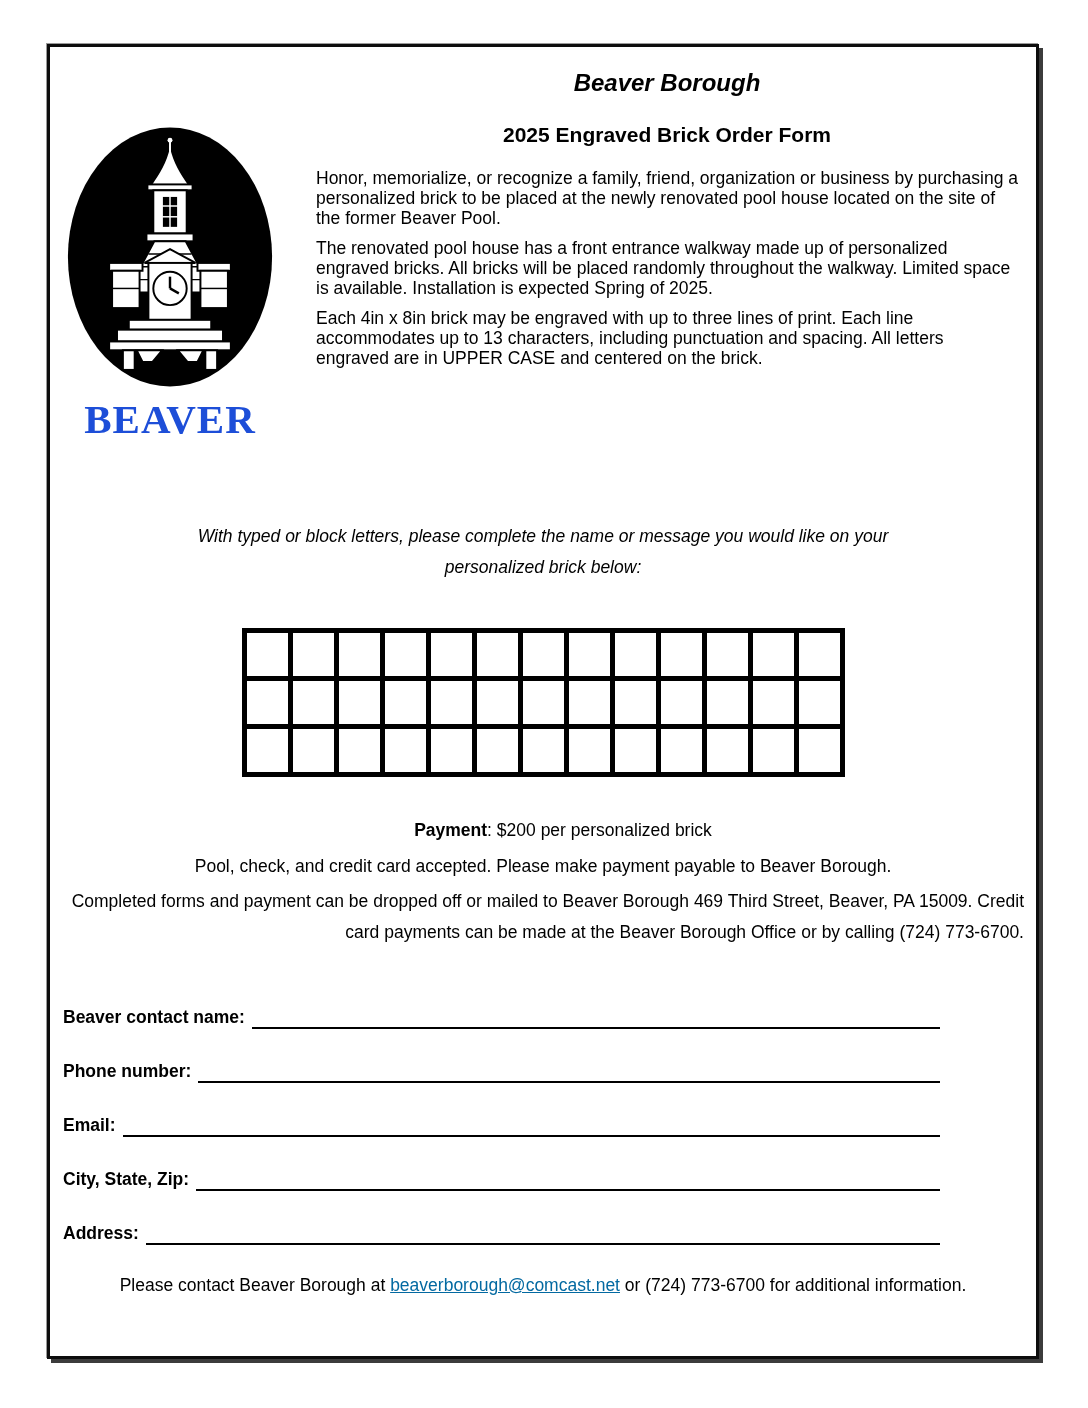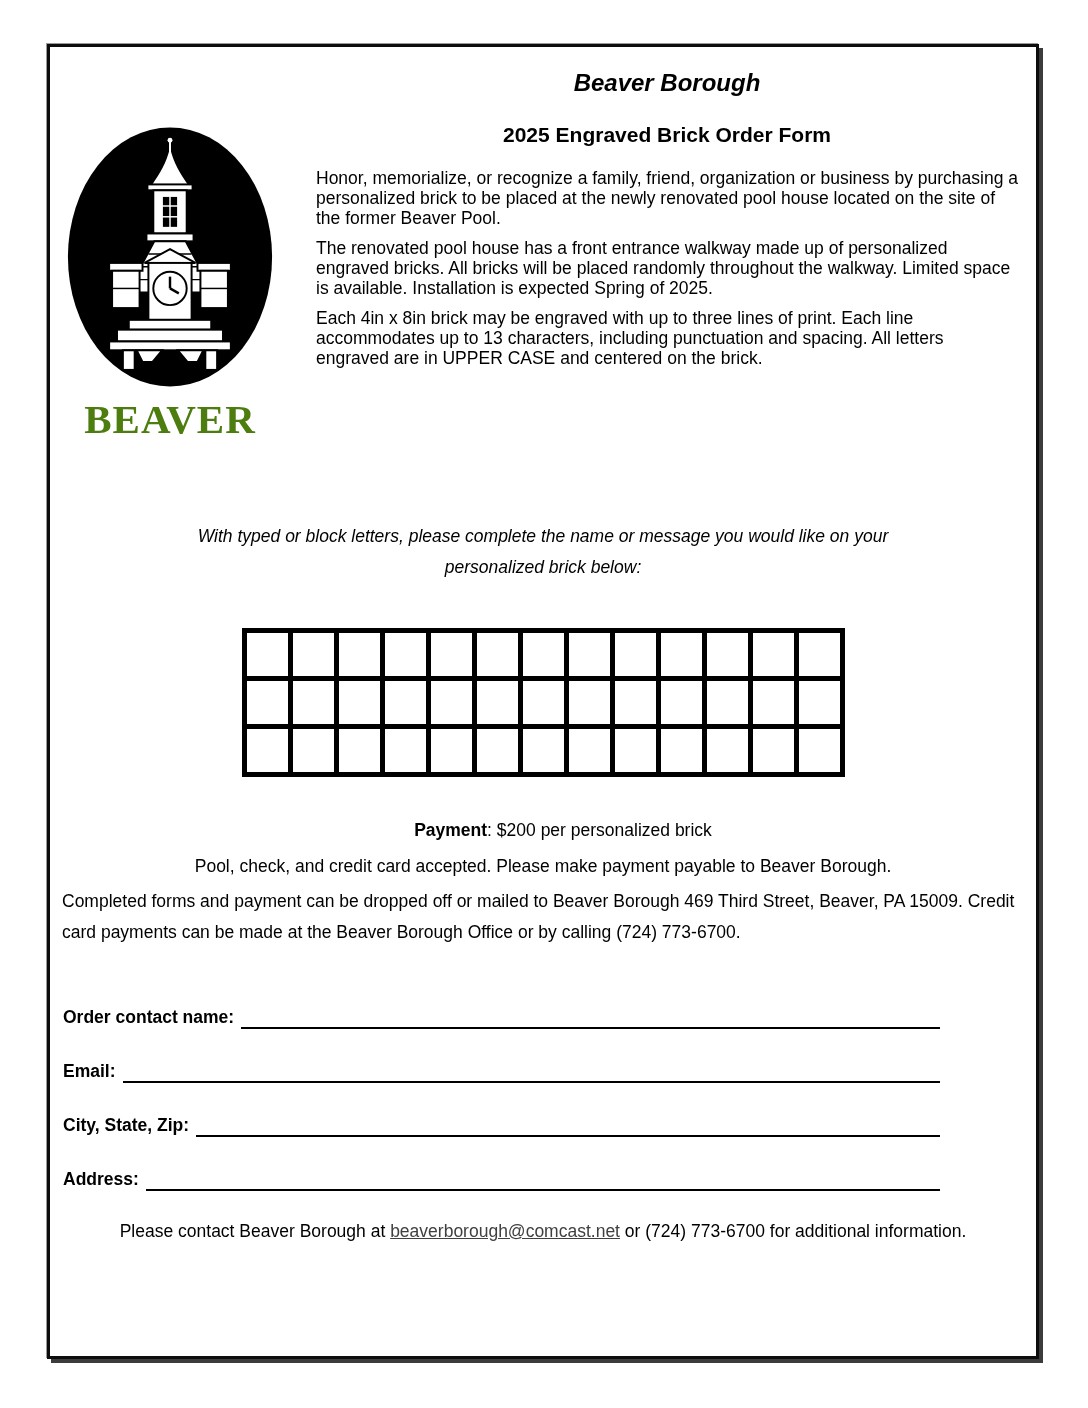--- a/index.html
+++ b/index.html
@@ -15,37 +15,37 @@
     background:#fff;
     border:3px solid #0d0d0d;
     box-shadow:4px 4px 0 #3c3c3c, -1px -1px 0 #9a9a9a;
   }
   
   .header { position:relative; min-height:418px; padding-top:22px; }
   .logo { position:absolute; left:12px; top:78px; width:216px; text-align:center; }
   .logo-word {
     font-family:"Liberation Serif", serif;
     font-weight:bold; font-size:41px; letter-spacing:1px;
-    line-height:1; margin-top:2px; color:#4d7c0f;
+    line-height:1; margin-top:2px; color:#1d4ed8;
   }
   .header-text { margin-left:266px; width:702px; }
   .doc-title  { font-size:24px; font-weight:bold; text-align:center;font-style:italic; }
   .doc-subtitle { font-size:21px; font-weight:bold; text-align:center; margin-top:26px; margin-bottom:21px; }
   .intro p { font-size:17.5px; line-height:20px; margin-bottom:10px; }
   
   .instruction {
     text-align:center; font-size:17.5px; line-height:31px;
     max-width:720px; margin:56px auto 0;font-style:italic;
   }
   .brick-grid { border-collapse:collapse; margin:45px auto 0; }
   .brick-grid td { border:5px solid #000; width:46px; height:48px; padding:0; background:#fff; }
   .payment-line { text-align:center; font-size:17.5px; margin-top:43px;padding-left:40px; }
   .payment-line b { font-weight:bold; }
   .cash-line { text-align:center; font-size:17.5px; margin-top:15px; }
-  .mail-para { text-align:left; font-size:17.5px; line-height:31px; width:962px; margin:9px auto 0; }
+  .mail-para { text-align:right; font-size:17.5px; line-height:31px; width:962px; margin:9px auto 0; }
   
   .fields { margin:57px 96px 0 13px; }
   .field-row { display:flex; align-items:flex-end; margin-bottom:30px; }
   .field-label { font-size:17.5px; font-weight:bold; white-space:nowrap; padding-right:7px; line-height:24px; }
   .field-line { flex:1; border-bottom:2px solid #000; height:23px; }
   
   .footer { text-align:center; font-size:17.5px; margin-top:25px; }
   .footer a { text-decoration:underline; }
 </style>
 </head>
@@ -170,34 +170,38 @@
   <div class="payment-line">
     <b>Payment</b><span>: $200 per personalized brick</span>
   </div>
 
   <div class="cash-line">Pool, check, and credit card accepted. Please make payment payable to Beaver Borough.</div>
 
   <div class="mail-para">Completed forms and payment can be dropped off or mailed to Beaver Borough 469 Third Street, Beaver, PA 15009. Credit card payments can be made at the Beaver Borough Office or by calling (724) 773-6700.</div>
 
   <div class="fields">
     <div class="field-row">
-      <span class="field-label">Order contact name:</span>
+      <span class="field-label">Beaver contact name:</span>
+      <span class="field-line"></span>
+    </div>
+    <div class="field-row">
+      <span class="field-label">Phone number:</span>
       <span class="field-line"></span>
     </div>
     <div class="field-row">
       <span class="field-label">Email:</span>
       <span class="field-line"></span>
     </div>
     <div class="field-row">
       <span class="field-label">City, State, Zip:</span>
       <span class="field-line"></span>
     </div>
     <div class="field-row">
       <span class="field-label">Address:</span>
       <span class="field-line"></span>
     </div>
   </div>
 
   <div class="footer">
-    <span>Please contact Beaver Borough at </span><a href="#" style="color: #404040;">beaverborough@comcast.net</a><span> or (724) 773-6700 for additional information.</span>
+    <span>Please contact Beaver Borough at </span><a href="#" style="color: #0369a1;">beaverborough@comcast.net</a><span> or (724) 773-6700 for additional information.</span>
   </div>
 
 </div>
 
 </body></html>

